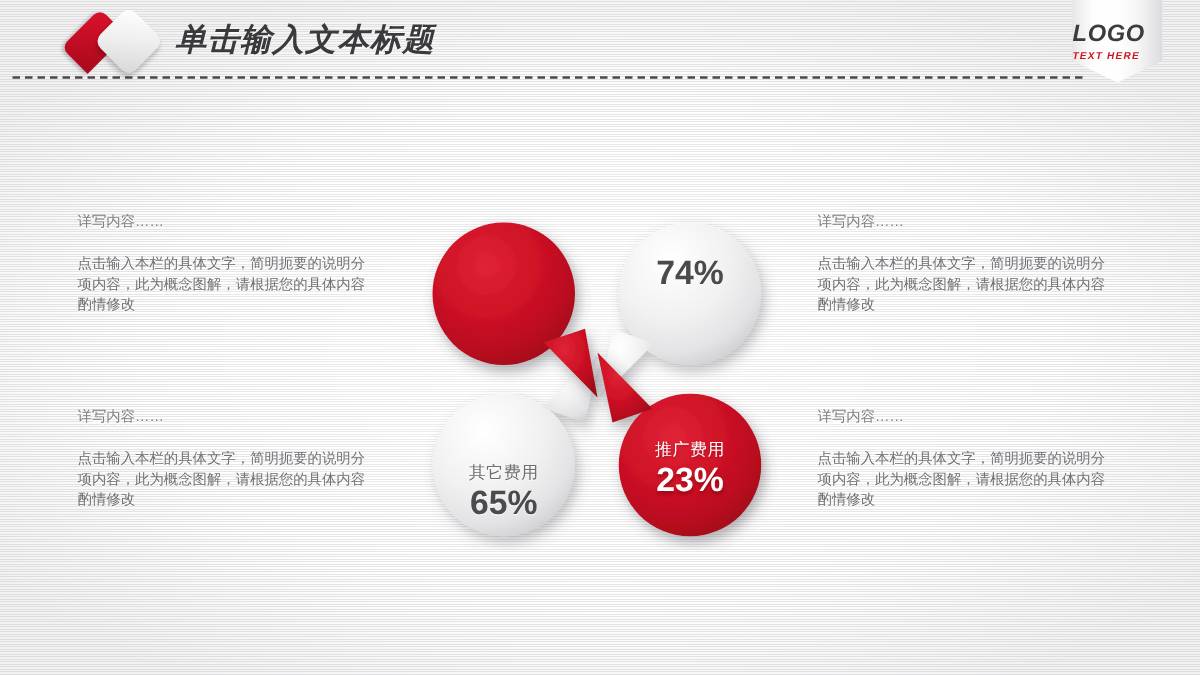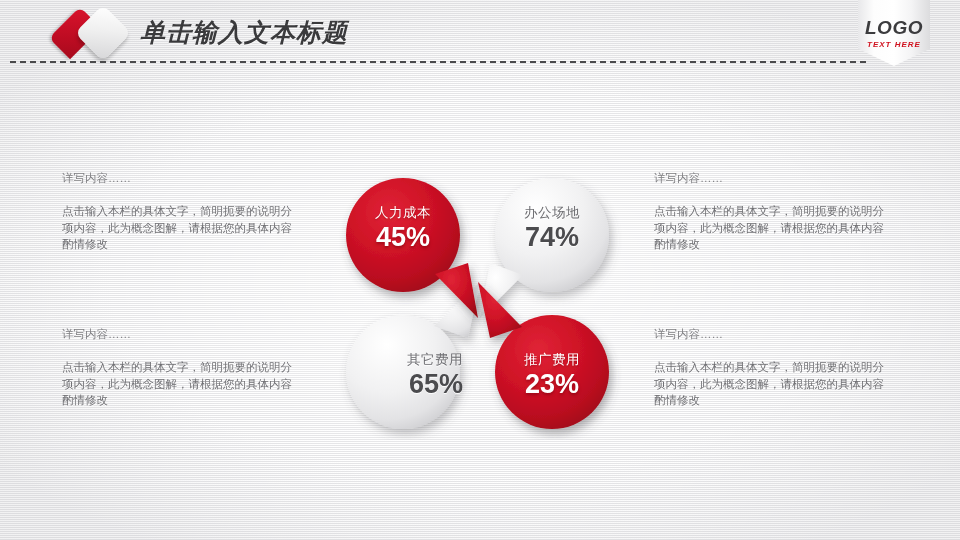--- a/index.html
+++ b/index.html
@@ -111,21 +111,20 @@
     position: absolute;
     right: 22px;
     top: 0px;
     width: 72px;
     height: 66px;
     background: linear-gradient(to right,
         #e8e8ea 0%, #fdfdfd 22%, #ffffff 50%, #f4f4f5 74%, #dcdcde 100%);
     -webkit-clip-path: polygon(0 0, 100% 0, 100% 74%, 50% 100%, 0 74%);
     clip-path: polygon(0 0, 100% 0, 100% 74%, 50% 100%, 0 74%);
     box-shadow: 0 1px 4px rgba(0,0,0,0.18);
-    text-align: center;
   }
   #logo-banner .logo-word {
     margin-top: 18px;
     font-size: 19px;
     font-weight: bold;
     color: #3c3c3e;
     letter-spacing: 0.5px;
     line-height: 19px;
   }
   #logo-banner .logo-sub {
@@ -191,21 +190,21 @@
     letter-spacing: 0px;
   }
   .bub-label.on-red .bl-name { color: #ffffff; text-shadow: 0 1px 2px rgba(110,0,10,0.45); }
   .bub-label.on-red .bl-value { color: #ffffff; text-shadow: 0 2px 3px rgba(110,0,10,0.5); }
   .bub-label.on-grey .bl-name { color: #6e6e72; text-shadow: 0 1px 0 rgba(255,255,255,0.9); }
   .bub-label.on-grey .bl-value { color: #4b4b4e; text-shadow: 0 1px 0 rgba(255,255,255,0.9); }
 
   
   #label-0 { left: 25px;  top: 43px; }
   #label-1 { left: 174px; top: 43px; }
-  #label-2 { left: 25px;  top: 190px; text-align: right; }
+  #label-2 { left: 25px;  top: 208px; }
   #label-3 { left: 174px; top: 190px; }
 </style>
 </head>
 <body>
 
 <div id="slide">
 
   <div id="header">
 
     <div class="diamond-mark">
@@ -293,27 +292,22 @@
 
       <g filter="url(#shadow)">
         <path fill="url(#gRed)" d="M 234 155
                  A 57 57 0 1 1 234 269
                  A 57 57 0 1 1 234 155
                  Z"></path>
         <path fill="url(#gRed)" d="M 204 167 L 160 122 L 172 178 Z"></path>
       </g>
     </svg>
 
-    <div class="bub-label on-red" id="label-0">
-      <div class="bl-name">人力成本</div>
-      <div class="bl-value">45%</div>
-    </div>
 
     <div class="bub-label on-grey" id="label-1">
-      <div class="bl-name">办公场地</div>
       <div class="bl-value">74%</div>
     </div>
 
     <div class="bub-label on-grey" id="label-2">
       <div class="bl-name">其它费用</div>
       <div class="bl-value">65%</div>
     </div>
 
     <div class="bub-label on-red" id="label-3">
       <div class="bl-name">推广费用</div>

